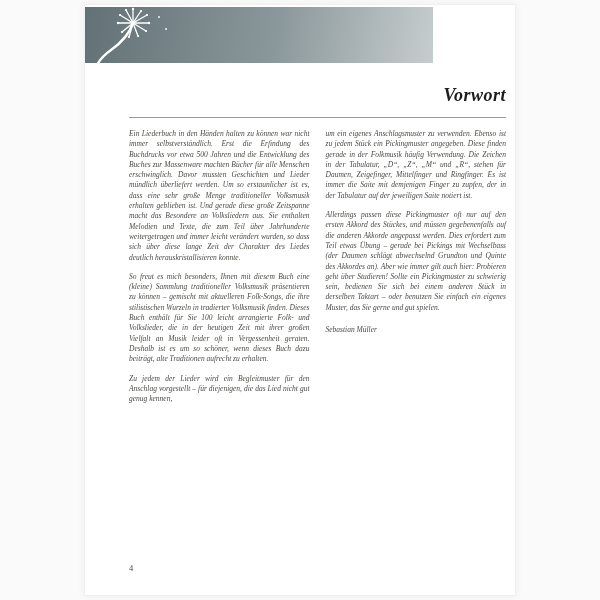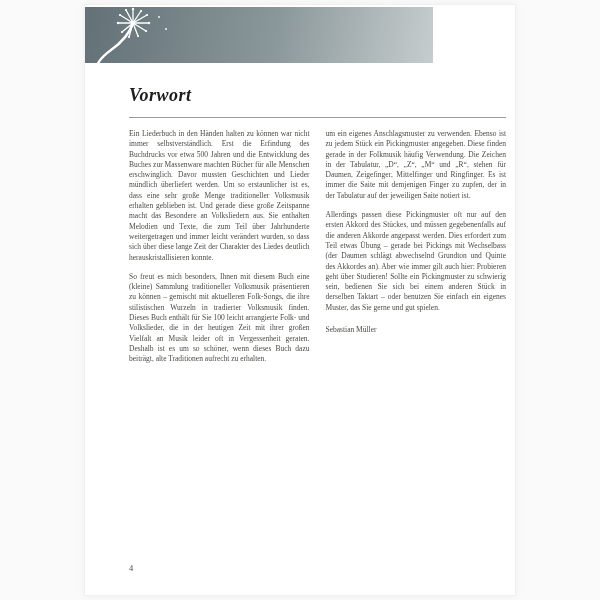--- a/index.html
+++ b/index.html
@@ -44,21 +44,21 @@
     top: 0;
     width: 110px;
     height: 56px;
   }
   .title {
     position: absolute;
     left: 44px;
     top: 80px;
     width: 377px;
     margin: 0;
-    text-align: left;
+    text-align: right;
     font-size: 18px;
     font-style: italic;
     font-weight: 600;
     color: #1d1d1b;
     letter-spacing: 0.5px;
   }
   .rule {
     position: absolute;
     left: 44px;
     top: 112px;
@@ -67,21 +67,21 @@
     background: #9a9a96;
   }
   .columns {
     position: absolute;
     left: 44px;
     top: 124px;
     width: 377px;
     display: flex;
     gap: 16px;
   }
-  .col { width: 181px; }
+  .col { width: 181px; font-style: italic; }
   .col p {
     margin: 0 0 9px 0;
     font-size: 7.5px;
     line-height: 10.3px;
     text-align: justify;
     color: #4b4a45;
     hyphens: auto;
     -webkit-hyphens: auto;
   }
   .signature {
@@ -137,20 +137,21 @@
       </svg>
     </div>
 
     <h1 class="title">Vorwort</h1>
     <div class="rule"></div>
 
     <div class="columns">
       <div class="col">
         <p>Ein Liederbuch in den Händen halten zu können war nicht immer selbstverständlich. Erst die Erfindung des Buchdrucks vor etwa 500 Jahren und die Entwicklung des Buches zur Massenware machten Bücher für alle Menschen erschwinglich. Davor mussten Geschichten und Lieder mündlich überliefert werden. Um so erstaunlicher ist es, dass eine sehr große Menge traditioneller Volksmusik erhalten geblieben ist. Und gerade diese große Zeitspanne macht das Besondere an Volksliedern aus. Sie enthalten Melodien und Texte, die zum Teil über Jahrhunderte weitergetragen und immer leicht verändert wurden, so dass sich über diese lange Zeit der Charakter des Liedes deutlich herauskristallisieren konnte.</p>
         <p>So freut es mich besonders, Ihnen mit diesem Buch eine (kleine) Sammlung traditioneller Volksmusik präsentieren zu können – gemischt mit aktuelleren Folk-Songs, die ihre stilistischen Wurzeln in tradierter Volksmusik finden. Dieses Buch enthält für Sie 100 leicht arrangierte Folk- und Volkslieder, die in der heutigen Zeit mit ihrer großen Vielfalt an Musik leider oft in Vergessenheit geraten. Deshalb ist es um so schöner, wenn dieses Buch dazu beiträgt, alte Traditionen aufrecht zu erhalten.</p>
+        <p>Zu jedem der Lieder wird ein Begleitmuster für den Anschlag vorgestellt – für diejenigen, die das Lied nicht gut genug kennen,</p>
       </div>
       <div class="col">
         <p>um ein eigenes Anschlagsmuster zu verwenden. Ebenso ist zu jedem Stück ein Pickingmuster angegeben. Diese finden gerade in der Folkmusik häufig Verwendung. Die Zeichen in der Tabulatur, „D“, „Z“, „M“ und „R“, stehen für Daumen, Zeigefinger, Mittelfinger und Ringfinger. Es ist immer die Saite mit demjenigen Finger zu zupfen, der in der Tabulatur auf der jeweiligen Saite notiert ist.</p>
         <p>Allerdings passen diese Pickingmuster oft nur auf den ersten Akkord des Stückes, und müssen gegebenenfalls auf die anderen Akkorde angepasst werden. Dies erfordert zum Teil etwas Übung – gerade bei Pickings mit Wechselbass (der Daumen schlägt abwechselnd Grundton und Quinte des Akkordes an). Aber wie immer gilt auch hier: Probieren geht über Studieren! Sollte ein Pickingmuster zu schwierig sein, bedienen Sie sich bei einem anderen Stück in derselben Taktart – oder benutzen Sie einfach ein eigenes Muster, das Sie gerne und gut spielen.</p>
         <p class="signature">Sebastian Müller</p>
       </div>
     </div>
 
     <div class="page-number">4</div>
 

